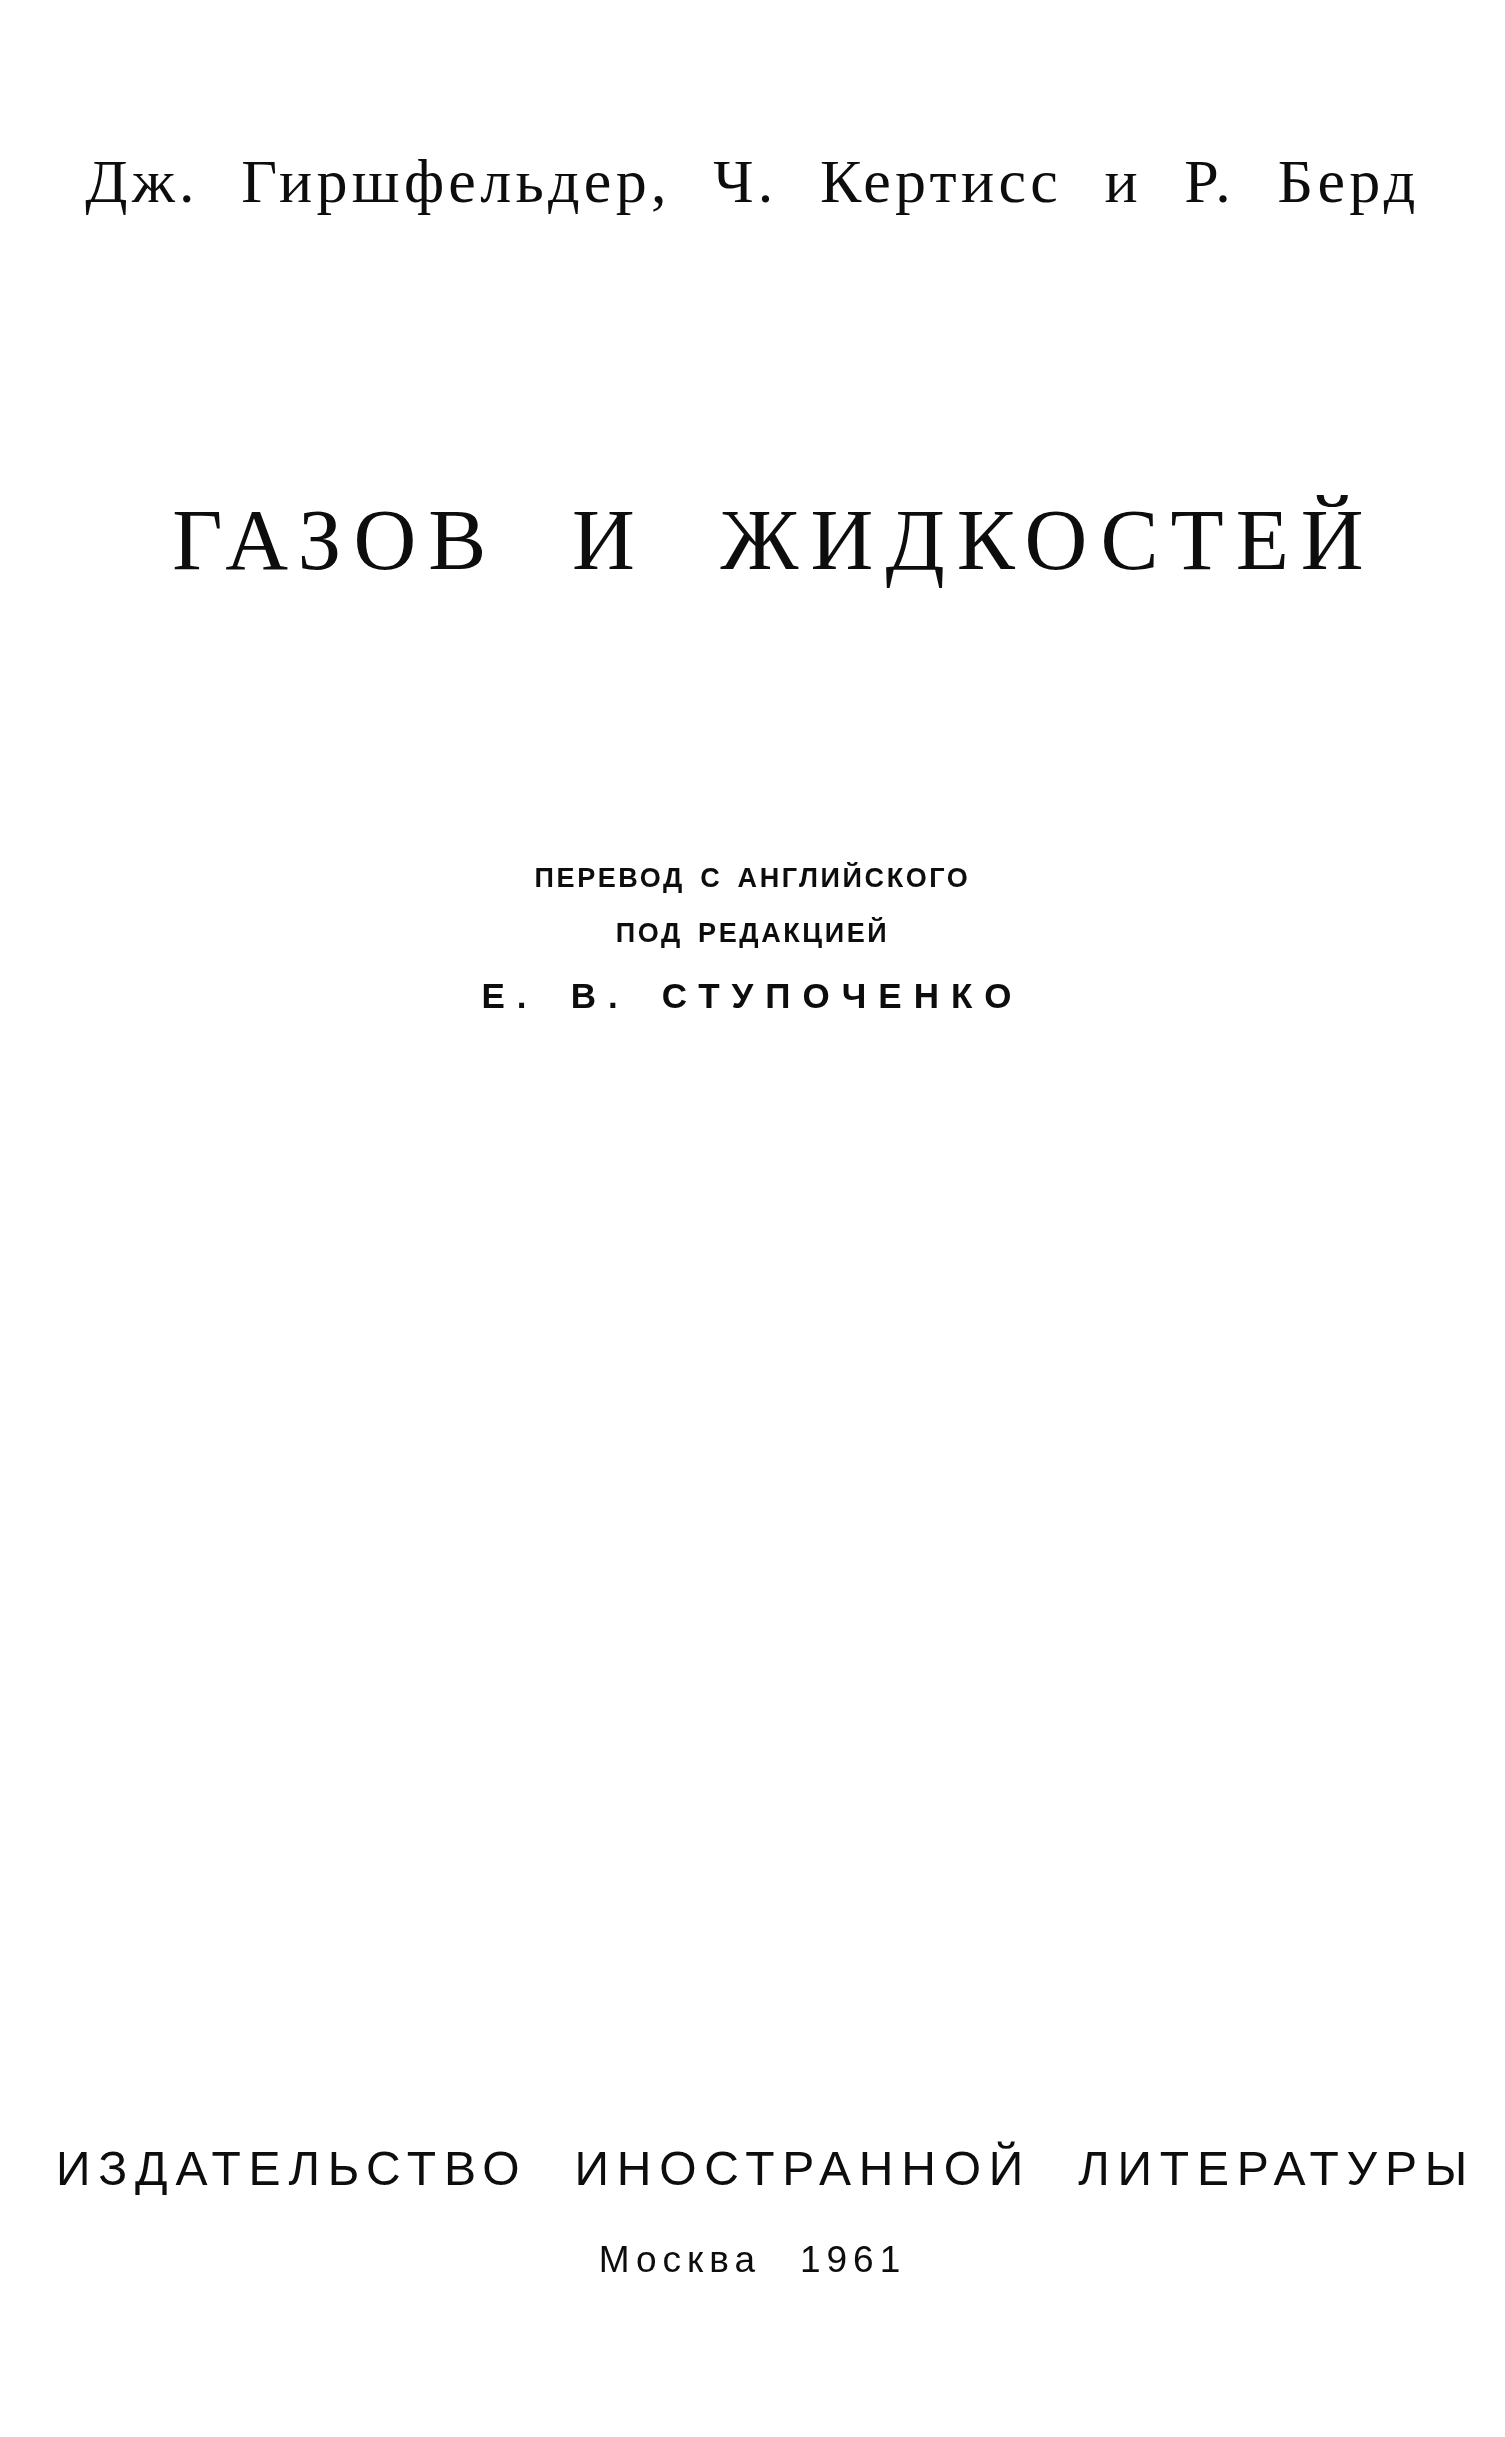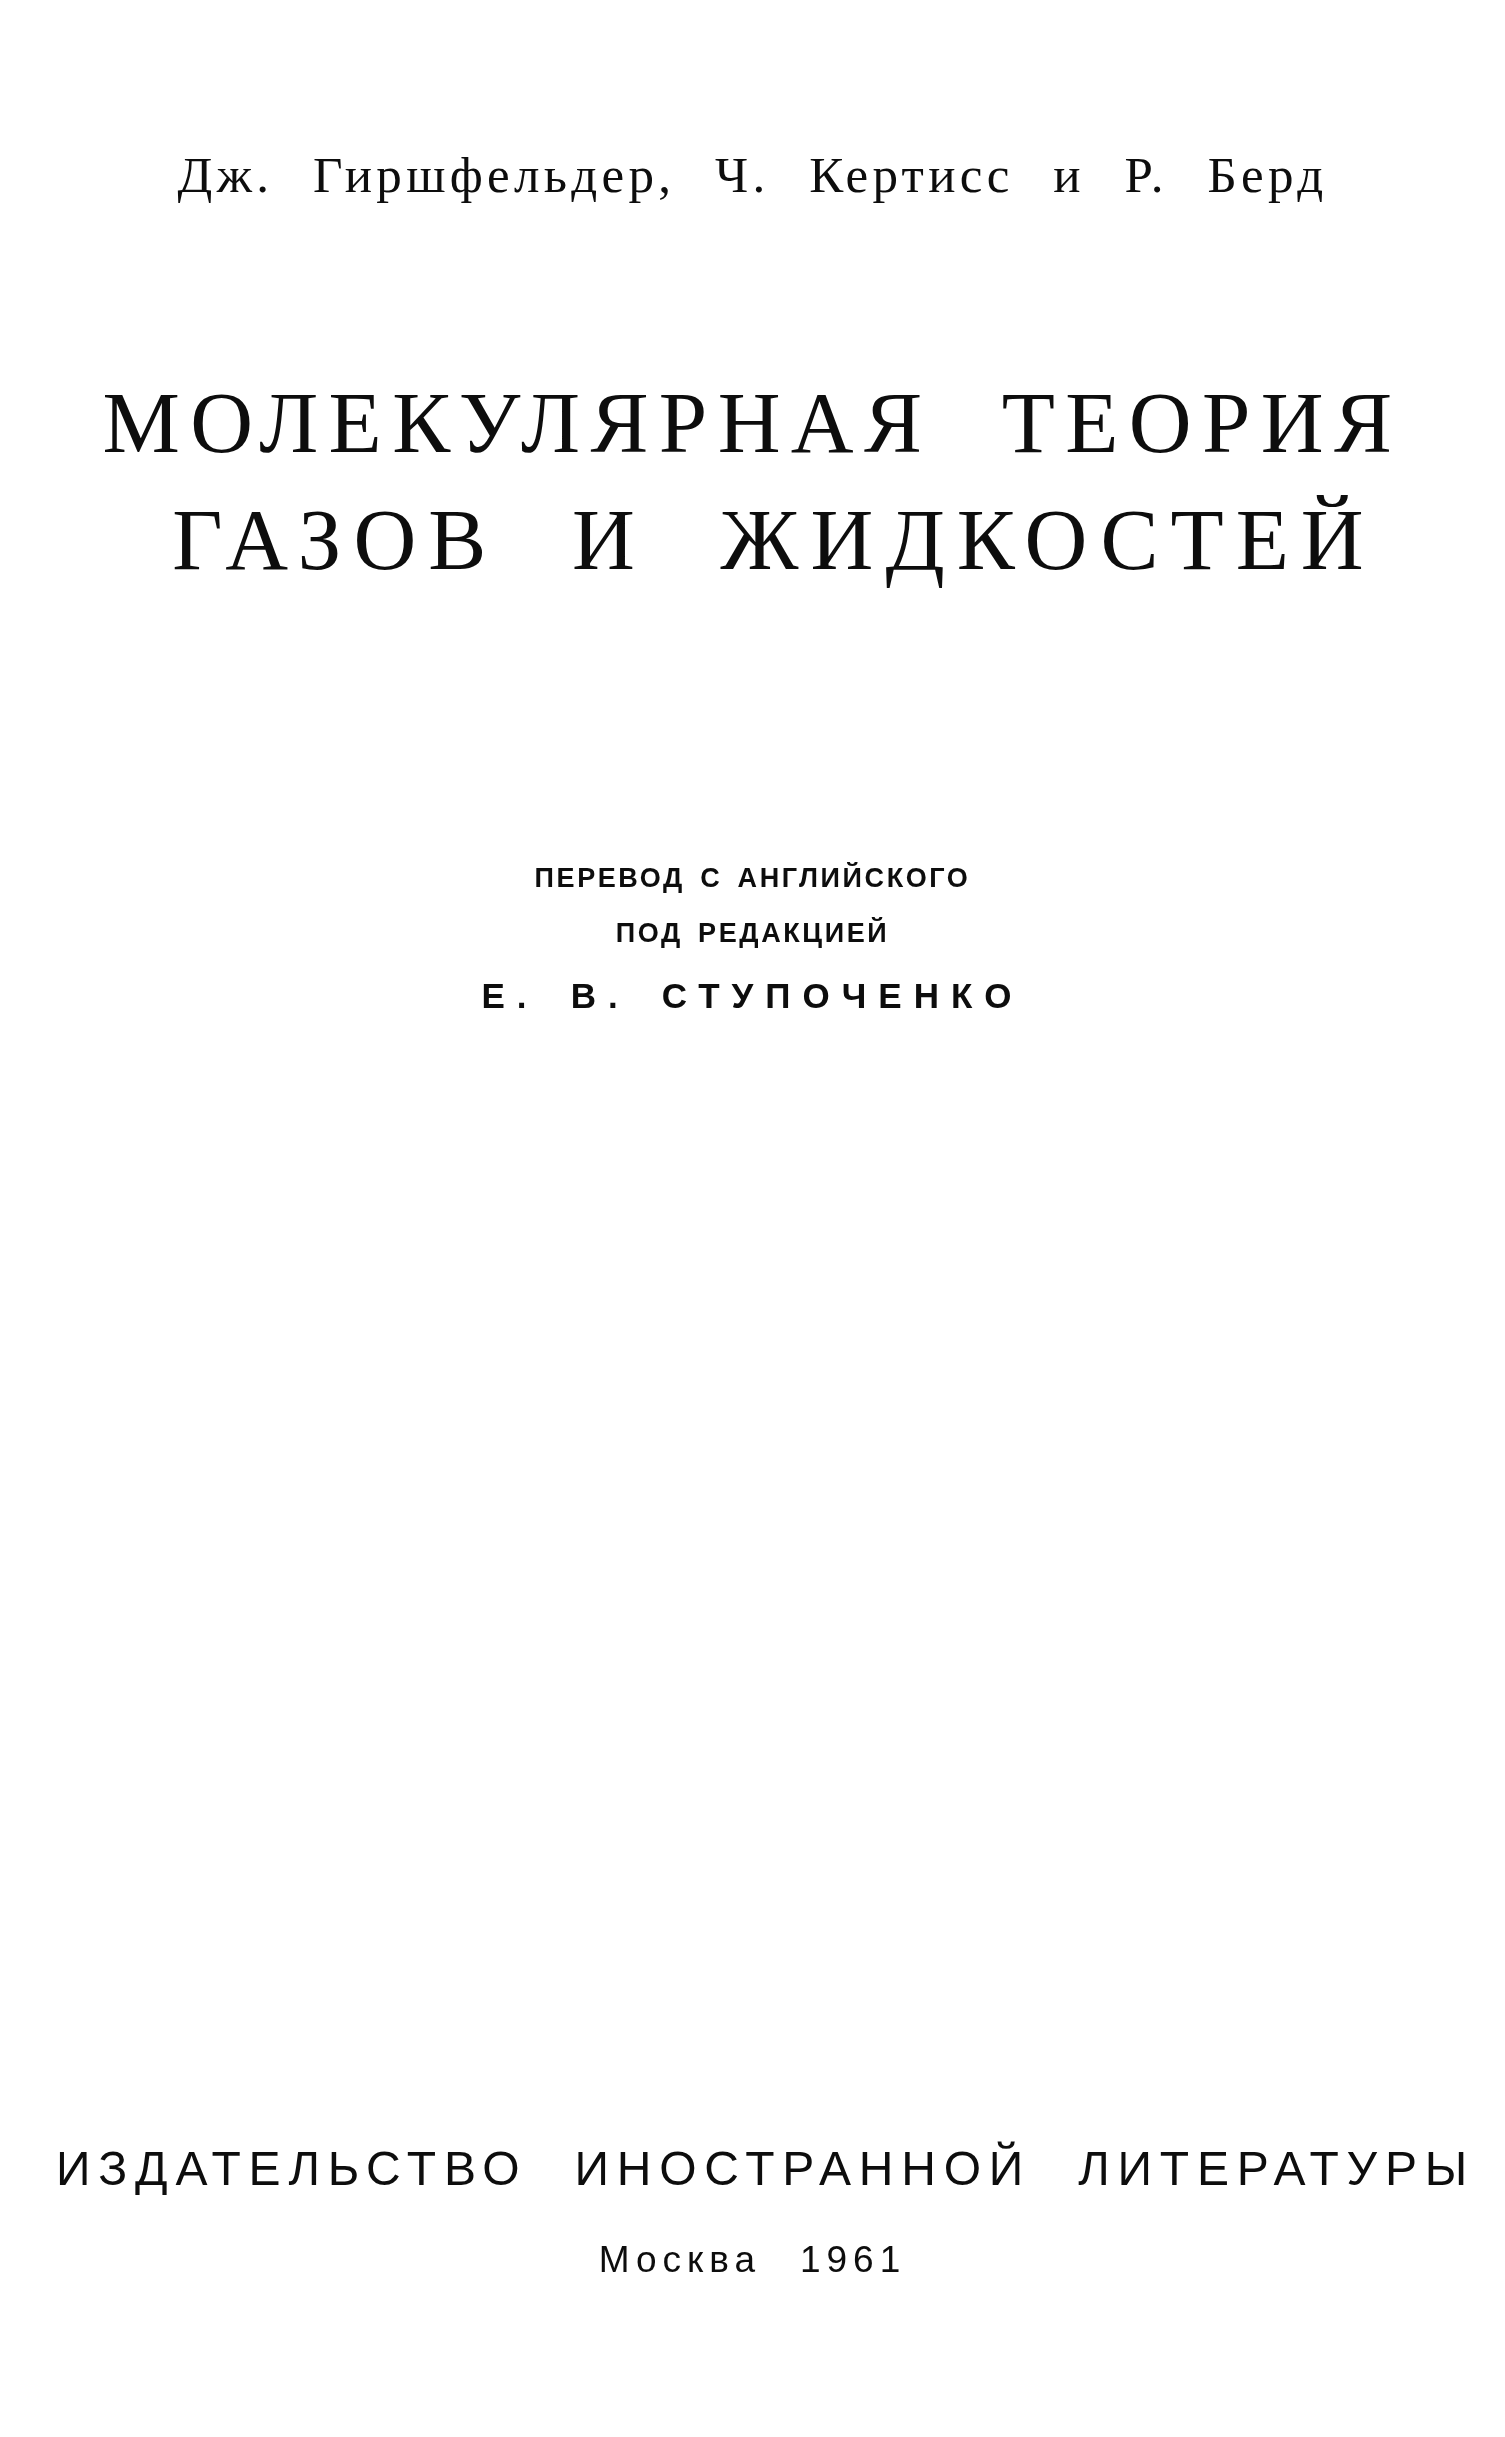--- a/index.html
+++ b/index.html
@@ -19,21 +19,21 @@
     position: absolute;
     left: 0;
     right: 0;
     text-align: center;
     white-space: nowrap;
   }
   
   .authors {
     top: 146px;
     font-family: "Liberation Serif", "DejaVu Serif", serif;
-    font-size: 51px;
+    font-size: 62px;
     letter-spacing: 4.3px;
     word-spacing: 22.6px;
   }
   
   .title-1 {
     top: 372px;
     font-family: "Liberation Serif", "DejaVu Serif", serif;
     font-size: 87px;
     font-weight: 400;
     letter-spacing: 10.4px;
@@ -91,21 +91,20 @@
     letter-spacing: 6px;
     word-spacing: 22.6px;
   }
 </style>
 </head>
 <body>
 
 <div class="page">
   <div class="line authors">Дж. Гиршфельдер, Ч. Кертисс и Р. Берд</div>
 
-  <div class="line title-1">МОЛЕКУЛЯРНАЯ ТЕОРИЯ</div>
 
   <div class="line title-2">ГАЗОВ И ЖИДКОСТЕЙ</div>
 
   <div class="line trans-2">ПОД РЕДАКЦИЕЙ</div>
 
   <div class="line trans-1">ПЕРЕВОД С АНГЛИЙСКОГО</div>
 
   <div class="line editor">Е. В. СТУПОЧЕНКО</div>
 
   <div class="line publisher">ИЗДАТЕЛЬСТВО ИНОСТРАННОЙ ЛИТЕРАТУРЫ</div>

